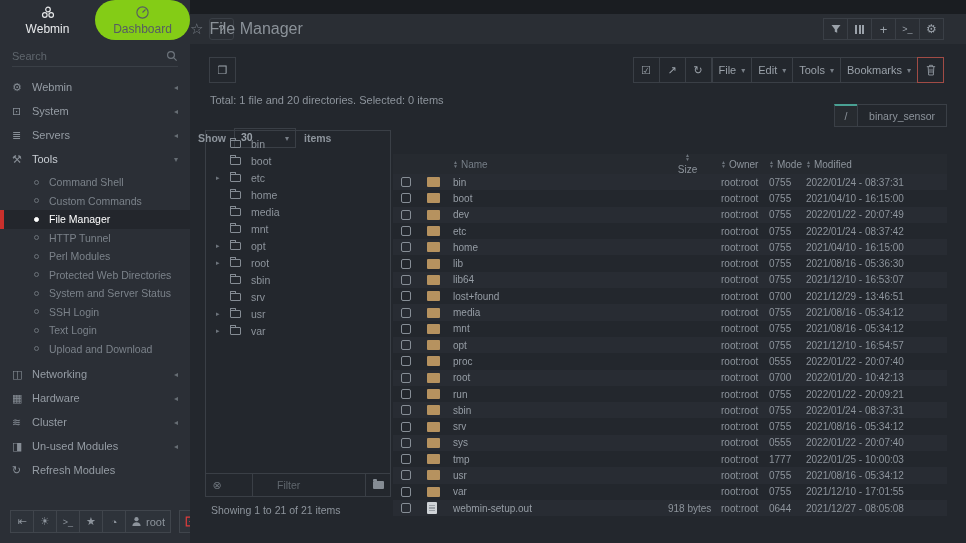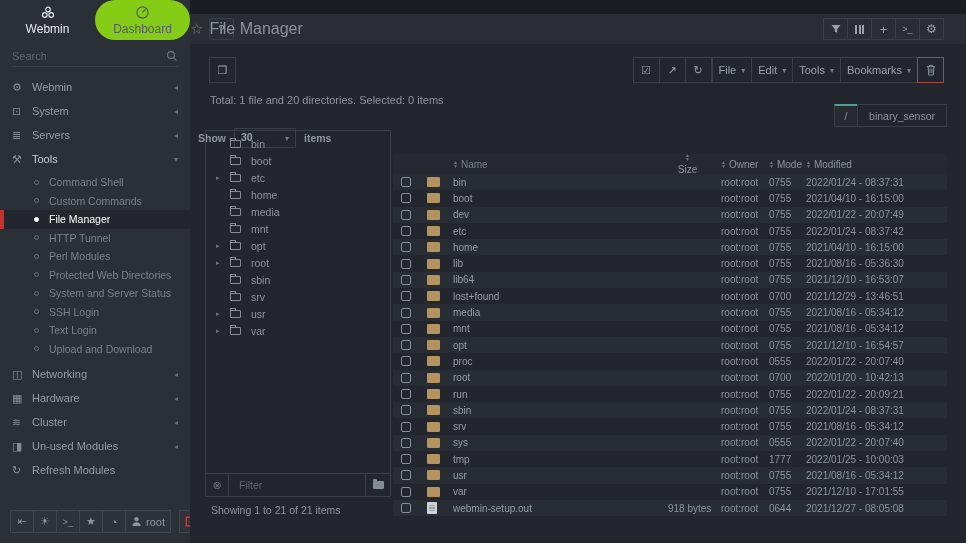--- a/index.html
+++ b/index.html
@@ -71,21 +71,21 @@
   .panes { position:absolute; top:86px; left:15px; right:19px; bottom:0; display:flex; }
   .tree-pane { width:186px; height:367px; border:1px solid #3a3f46; display:flex; flex-direction:column; flex:none; }
   .tree-list { padding-top:4px; }
   .tree-item { display:flex; align-items:center; height:17px; padding-left:10px; color:#8d949c; font-size:10.5px; cursor:pointer; }
   .tree-item .tchev { width:12px; font-size:7px; color:#6d747c; flex:none; }
   .tree-folder { width:11px; height:8px; border:1px solid #858c94; border-radius:1px; position:relative; margin:0 10px 0 2px; flex:none; }
   .tree-folder::before { content:""; position:absolute; top:-3px; left:-1px; width:4px; height:2px;
     border:1px solid #858c94; border-bottom:none; border-radius:1px 1px 0 0; }
   .filter-bar { margin-top:auto; height:23px; border-top:1px solid #3a3f46; display:flex; align-items:center; }
   .filter-x { width:22px; text-align:center; color:#6d747c; font-size:11px; }
-  .filter-input { flex:1; border-left:1px solid #3a3f46; height:100%; display:flex; align-items:center; padding-left:10px; }
+  .filter-input { flex:1; border-left:1px solid #3a3f46; height:100%; display:flex; align-items:center; padding-left:24px;margin-left:24px; }
   .filter-input input { width:100%; background:transparent; border:none; outline:none; color:#9aa1a9; font-size:10.5px; }
   .filter-input input::placeholder { color:#5f666d; }
   .filter-folder-btn { width:25px; height:100%; border-left:1px solid #3a3f46; display:flex; align-items:center; justify-content:center; cursor:pointer; }
   .mini-folder { width:11px; height:8px; background:#858c94; border-radius:1px; position:relative; }
   .mini-folder::before { content:""; position:absolute; top:-2px; left:0; width:4px; height:2px; background:#858c94; border-radius:1px 1px 0 0; }
 
   .table-pane { flex:1; margin-left:2px; font-size:10px; }
   .trow, .thead { display:grid; grid-template-columns:26px 34px 215px 53px 48px 37px 1fr; align-items:center; }
   .thead { height:20px; color:#767e87; background:#262a30;margin-top:24px; }
   .thead .hcell { display:flex; align-items:center; gap:3px; }

